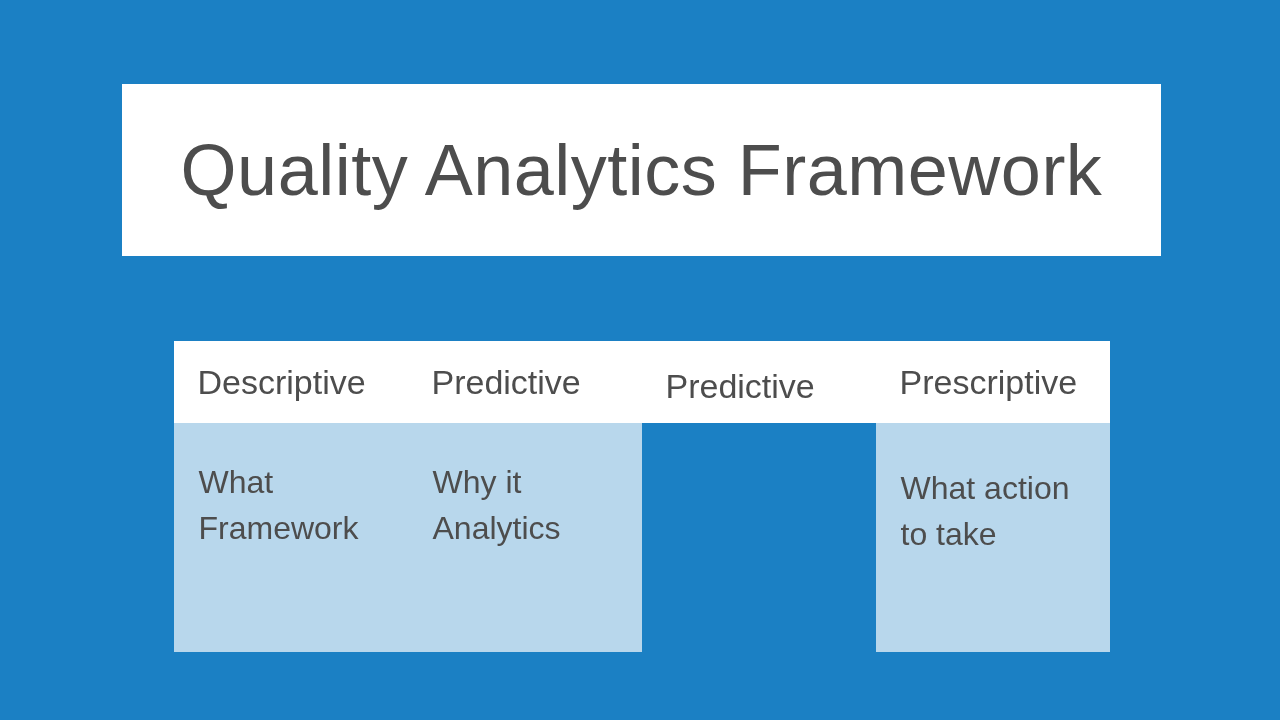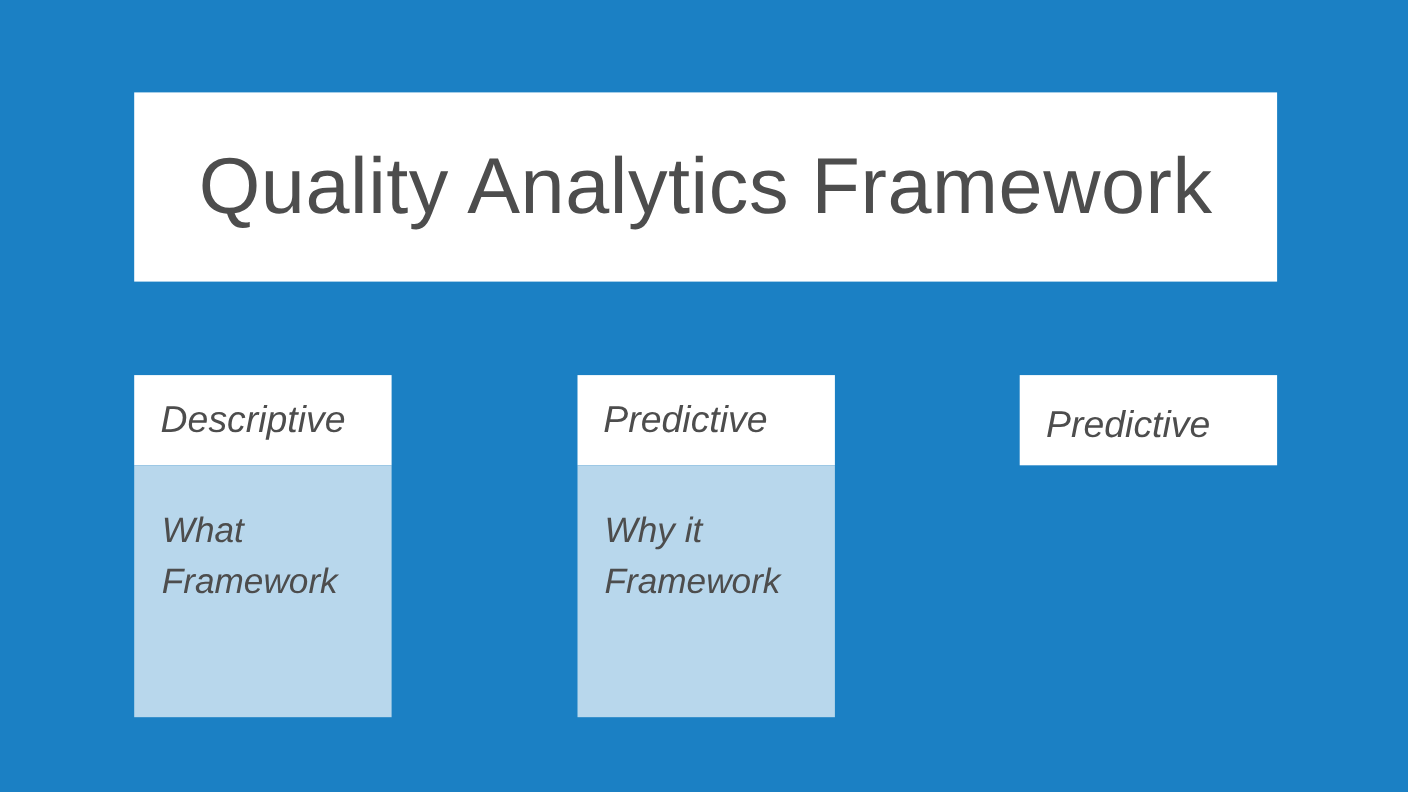--- a/index.html
+++ b/index.html
@@ -40,22 +40,21 @@
     letter-spacing: 0.5px;
     white-space: nowrap;
   }
   .columns {
     position: absolute;
     left: 122px;
     top: 341px;
     width: 1039px;
     height: 311px;
     display: flex;
-    justify-content: space-between;
-    font-style: italic;
+    justify-content: center;
   }
   .column {
     width: 234px;
     height: 311px;
     display: flex;
     flex-direction: column;
   }
   .column-header {
     height: 82px;
     background: var(--card);
@@ -94,22 +93,27 @@
 
     <div class="column">
       <div class="column-header">Descriptive</div>
       <div class="column-body">What
 Framework</div>
     </div>
 
     <div class="column">
       <div class="column-header">Predictive</div>
       <div class="column-body">Why it
-Framework</div>
+Analytics</div>
     </div>
 
     <div class="column">
       <div class="column-header">Predictive</div>
     </div>
 
+    <div class="column">
+      <div class="column-header">Prescriptive</div>
+      <div class="column-body">What action
+to take</div>
+    </div>
 
   </div>
 </div>
 
 </body></html>

